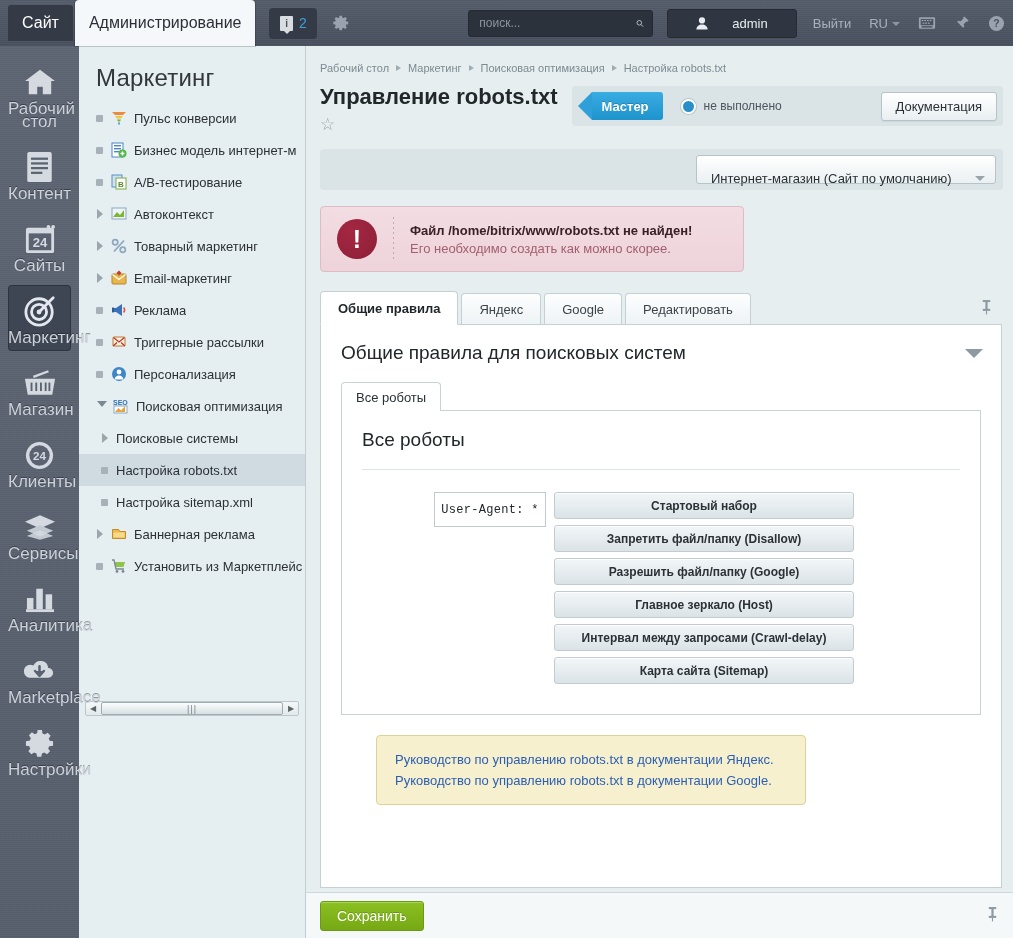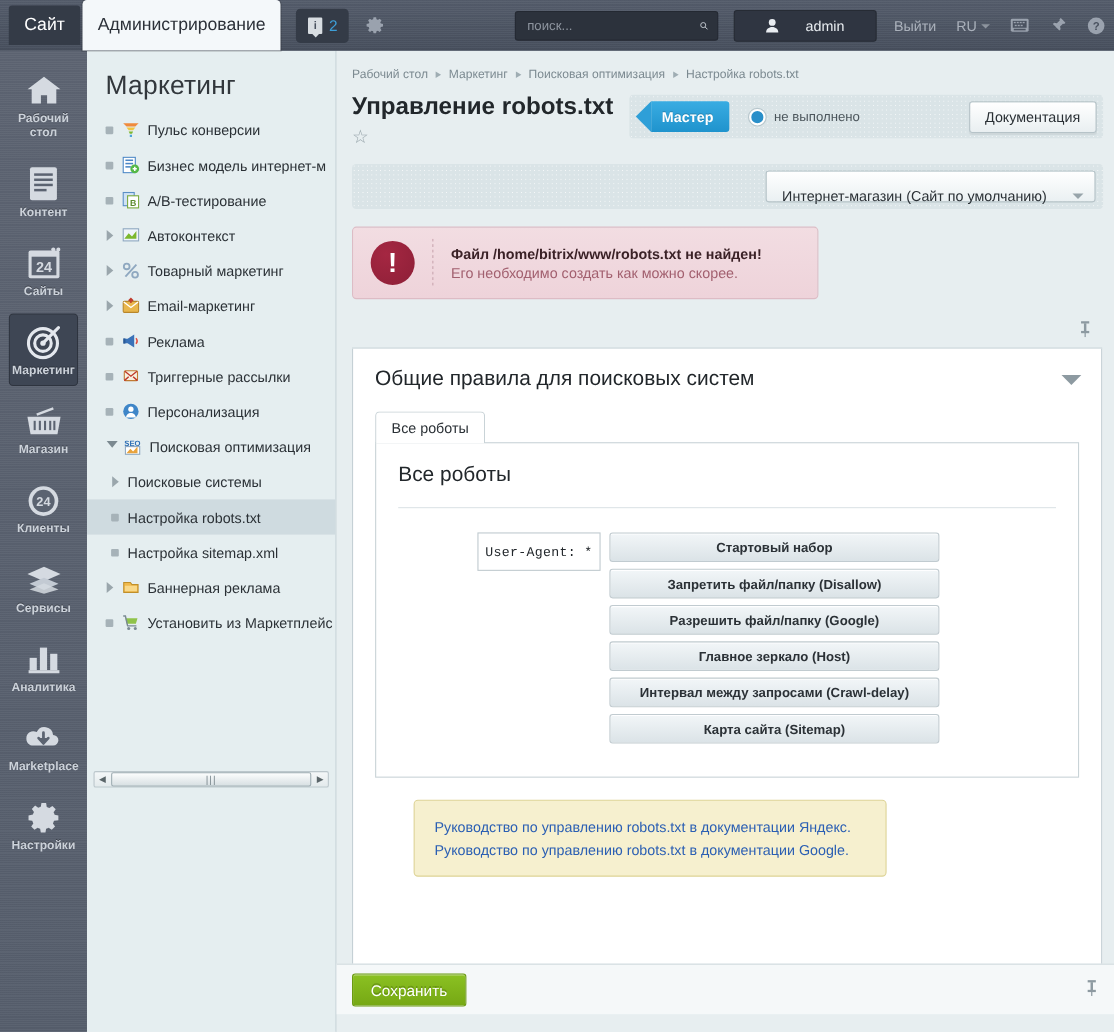--- a/index.html
+++ b/index.html
@@ -101,23 +101,22 @@
     padding-top: 10px;
     z-index: 40;
   }
   .rail-item {
     width: 63px; margin: 0 auto 6px; padding: 8px 0 7px;
     border-radius: 4px; text-align: center; cursor: pointer;
   }
   .rail-item.active { background: #3e4654; box-shadow: inset 0 0 0 1px rgba(0,0,0,.25); }
   .rail-icon { height: 36px; display:flex; align-items:center; justify-content:center; }
   .rail-label {
-    color: #ccd2da; font-size: 11px; line-height: 13px; margin-top: 2px;
+    color: #ccd2da; font-size: 17px; line-height: 13px; margin-top: 2px;
     text-shadow: 0 -1px 0 rgba(0,0,0,.35);
-    font-weight: bold;
   }
 
   
   #menu {
     position: absolute; top: 46px; left: 79px;
     width: 227px; height: 892px;
     background: #e5eef0;
     border-right: 1px solid #c2ced3;
     overflow: hidden;
   }
@@ -342,21 +341,21 @@
     margin: 20px 20px 0 35px; width: 430px;
     background: #f6f0cf; border: 1px solid #ddd396;
     border-radius: 4px; padding: 13px 18px;
   }
   #note a {
     display: block; color: #2b5fb3; font-size: 13px; line-height: 21px;
     cursor: pointer;
   }
 
   #footer {
-    position: absolute; left: 306px; bottom: 16px; width: 707px; height: 46px;
+    position: absolute; left: 306px; bottom: 0; width: 707px; height: 46px;
     background: #f5f8f9; border-top: 1px solid #cfd9dd;
     display: flex; align-items: center; padding: 12px 14px;
   }
   #save-btn {
     height: 30px; padding: 0 16px;
     background: linear-gradient(180deg,#8bc122 0%,#76a814 100%);
     border: 1px solid #6b9a11; border-radius: 3px;
     color: #fff; font-size: 14px; display:flex; align-items:center;
     cursor: pointer; text-shadow: 0 -1px 0 rgba(0,0,0,.2);
     box-shadow: inset 0 1px 0 rgba(255,255,255,.3);
@@ -735,20 +734,34 @@
   <div id="alert">
     <div class="circ">!</div>
     <div class="dots"></div>
     <div>
       <div class="at">Файл /home/bitrix/www/robots.txt не найден!</div>
       <div class="ad">Его необходимо создать как можно скорее.</div>
     </div>
   </div>
 
   <div id="tabs-row">
+    <div id="tabs-holder" style="display:flex;align-items:flex-end;">
+        <div class="ctab active">
+          <span>Общие правила</span>
+        </div>
+        <div class="ctab">
+          <span>Яндекс</span>
+        </div>
+        <div class="ctab">
+          <span>Google</span>
+        </div>
+        <div class="ctab">
+          <span>Редактировать</span>
+        </div>
+      </div>
     <div class="pin">
       <svg width="13" height="16" viewBox="0 0 14 17">
           <rect x="3" y="1" width="8" height="2.2" fill="#8d9aa1"></rect>
           <rect x="5.8" y="3" width="2.4" height="8" fill="#8d9aa1"></rect>
           <rect x="3" y="10.5" width="8" height="2.2" fill="#8d9aa1"></rect>
           <rect x="6.4" y="12.5" width="1.2" height="4" fill="#8d9aa1"></rect>
         </svg>
     </div>
   </div>
 

